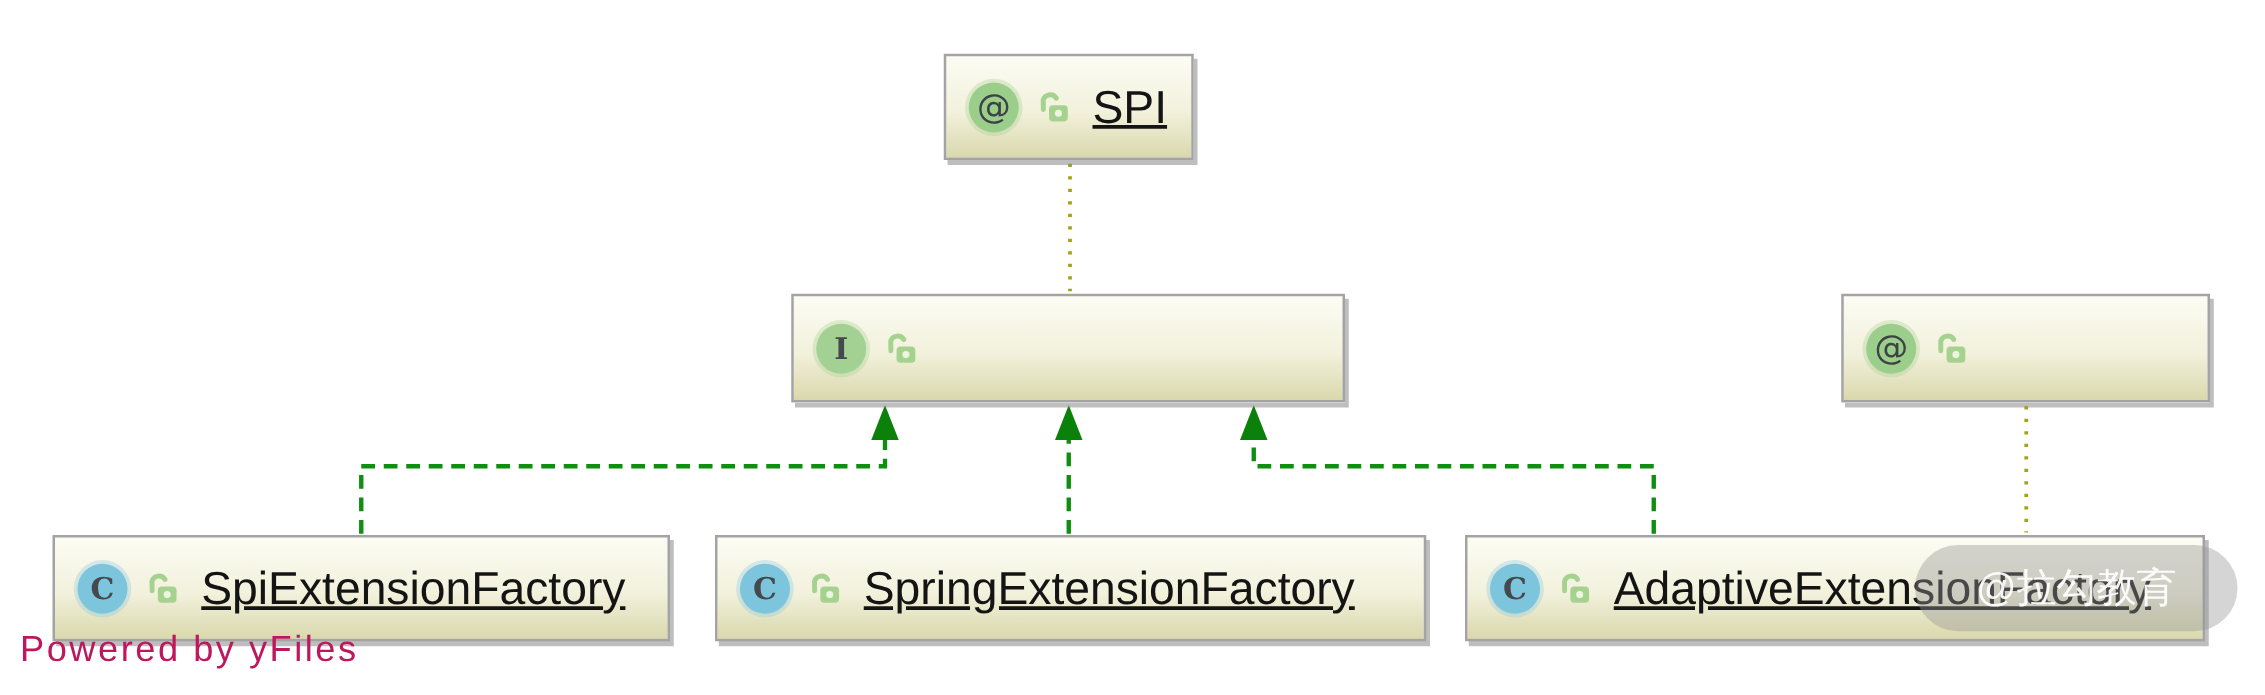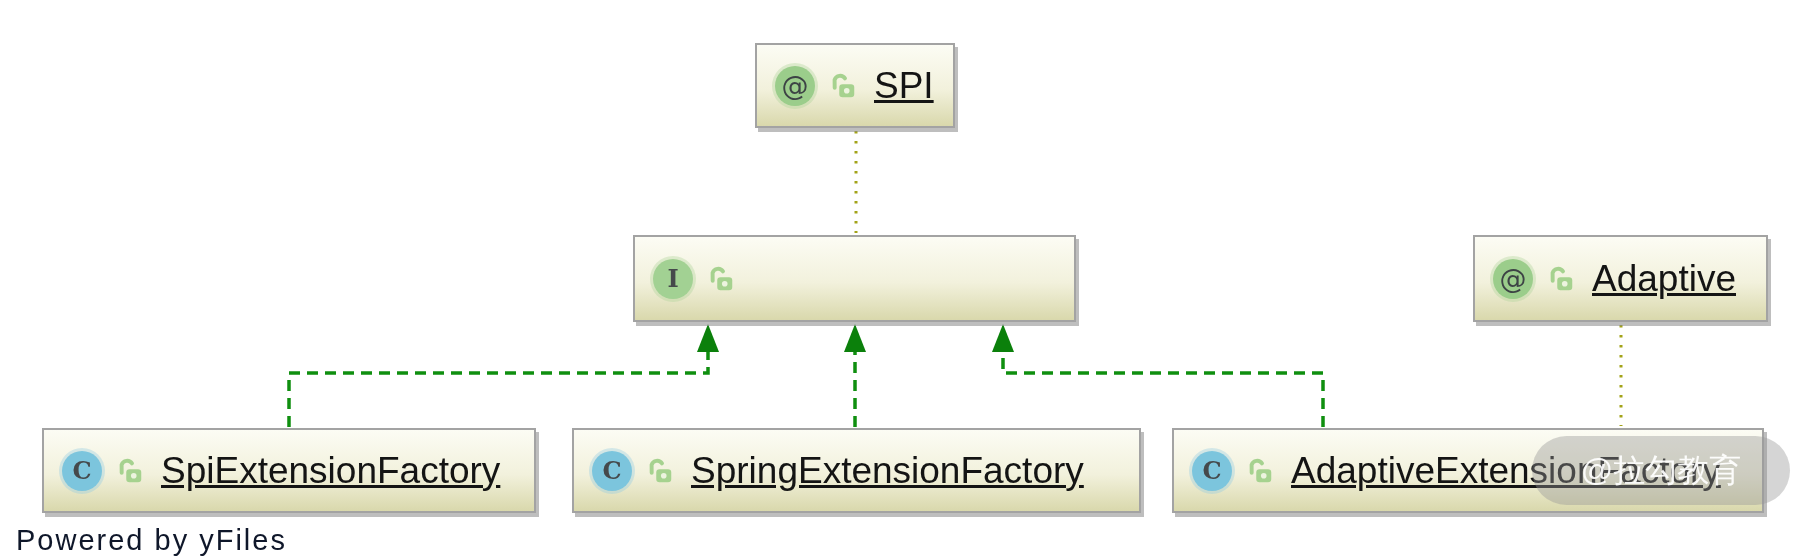--- a/index.html
+++ b/index.html
@@ -40,21 +40,21 @@
   .badge.interface{background:#a2d193;}
   .badge.classtype{background:#7cc5dd;box-shadow:0 0 0 3px rgba(140,200,225,0.35);}
   .lock{margin-left:13px;flex:0 0 30px;height:32px;}
 
   
   svg.edges{position:absolute;left:0;top:0;z-index:1;}
 
   
   .yfiles{
     position:absolute;left:16px;top:504px;z-index:3;
-    font-size:29px;letter-spacing:2px;color:#0f172a;white-space:nowrap;margin-top:20px;
+    font-size:29px;letter-spacing:2px;color:#be185d;white-space:nowrap;
   }
   .lagou{
     position:absolute;left:1532px;top:436px;width:258px;height:69px;z-index:5;
     background:rgba(150,150,150,0.40);
     border-radius:36px;
     display:flex;align-items:center;justify-content:center;
     font-size:32px;color:rgba(255,255,255,0.93);
     white-space:nowrap;
   }
 </style>
@@ -108,21 +108,20 @@
     </svg>
   </div>
 
   <div class="node" style="left:1473px;top:235px;width:295px;height:87px;">
     <span class="badge annotation">@</span>
     <svg class="lock" viewBox="0 0 32 32">
       <path d="M7 15 L9.5 7 a6.2 6.2 0 0 1 11 2" fill="none" stroke="#a6d28f" stroke-width="4.2" stroke-linecap="round" transform="rotate(-18 16 16)"></path>
       <rect x="12" y="14" width="16" height="14" rx="3.5" fill="#a6d28f"></rect>
       <circle cx="20" cy="21" r="3" fill="#edf4df"></circle>
     </svg>
-    <span class="label">Adaptive</span>
   </div>
 
   <div class="node" style="left:42px;top:428px;width:494px;height:85px;">
     <span class="badge classtype">C</span>
     <svg class="lock" viewBox="0 0 32 32">
       <path d="M7 15 L9.5 7 a6.2 6.2 0 0 1 11 2" fill="none" stroke="#a6d28f" stroke-width="4.2" stroke-linecap="round" transform="rotate(-18 16 16)"></path>
       <rect x="12" y="14" width="16" height="14" rx="3.5" fill="#a6d28f"></rect>
       <circle cx="20" cy="21" r="3" fill="#edf4df"></circle>
     </svg>
     <span class="label">SpiExtensionFactory</span>

